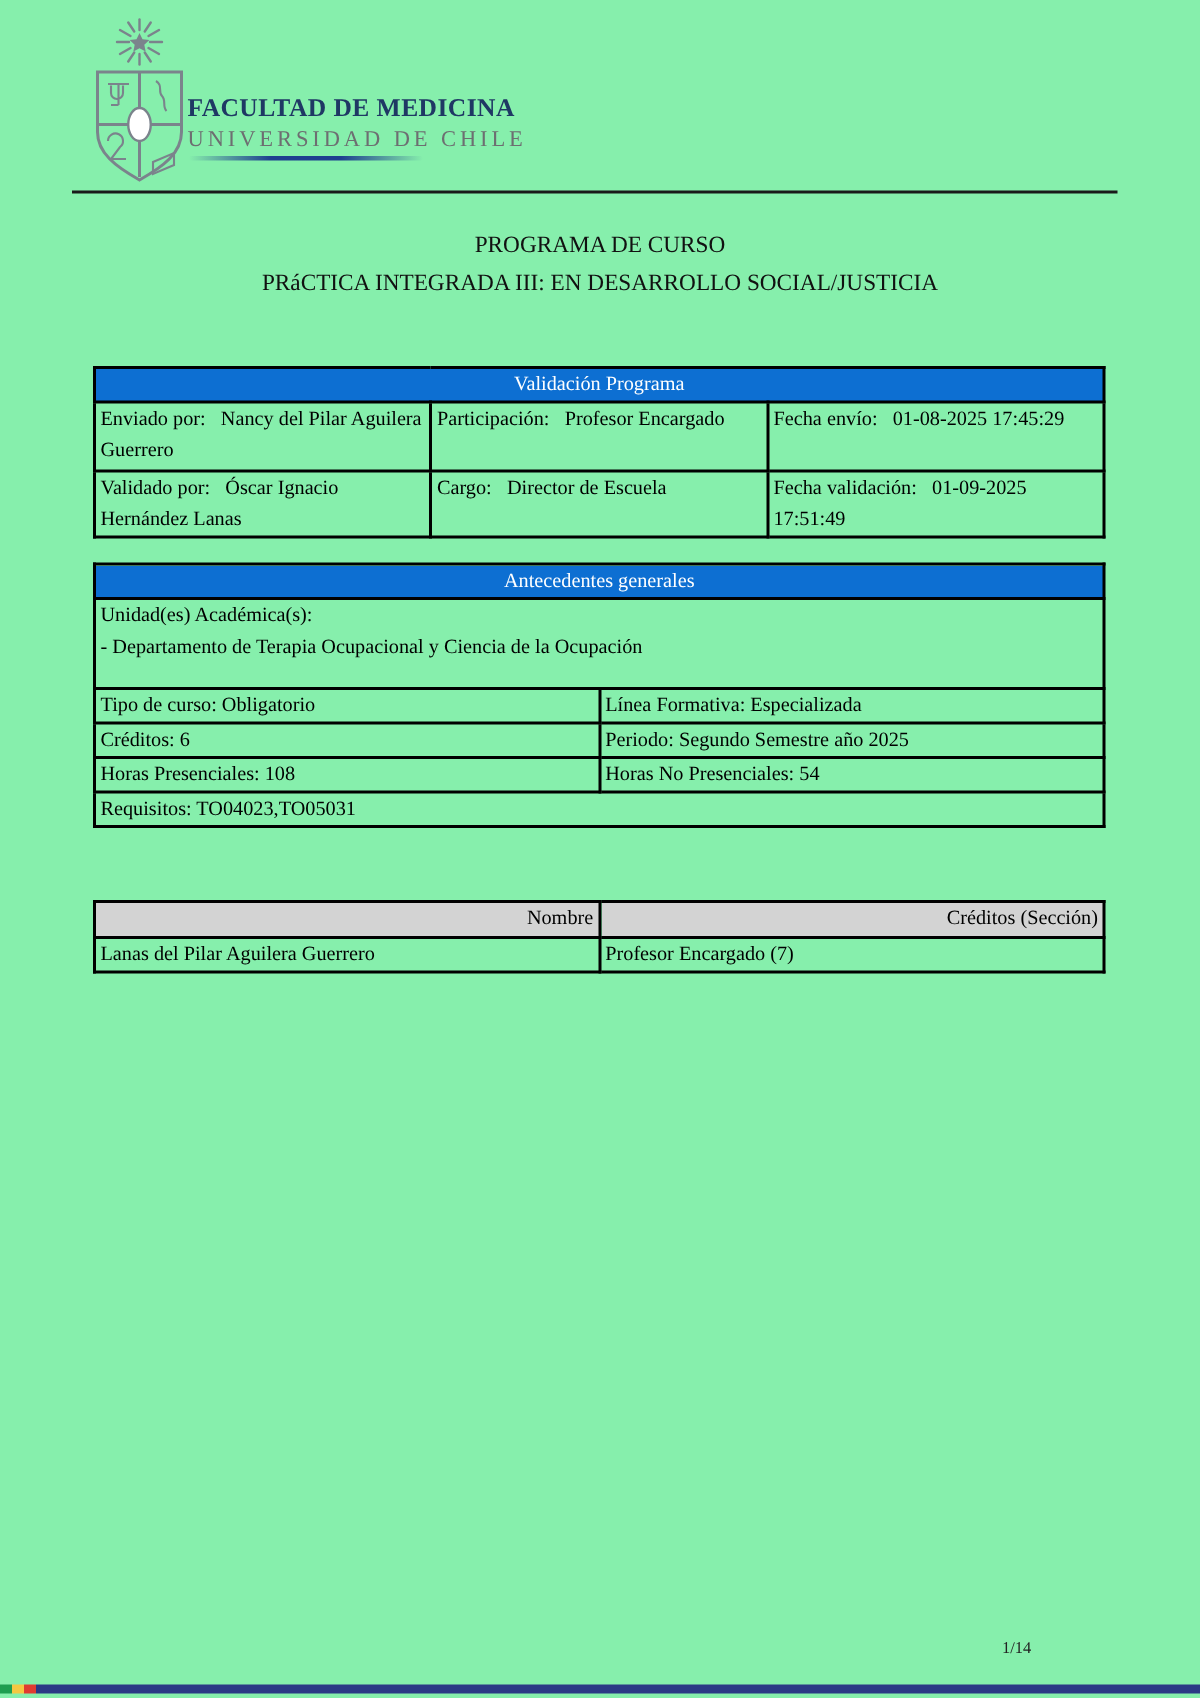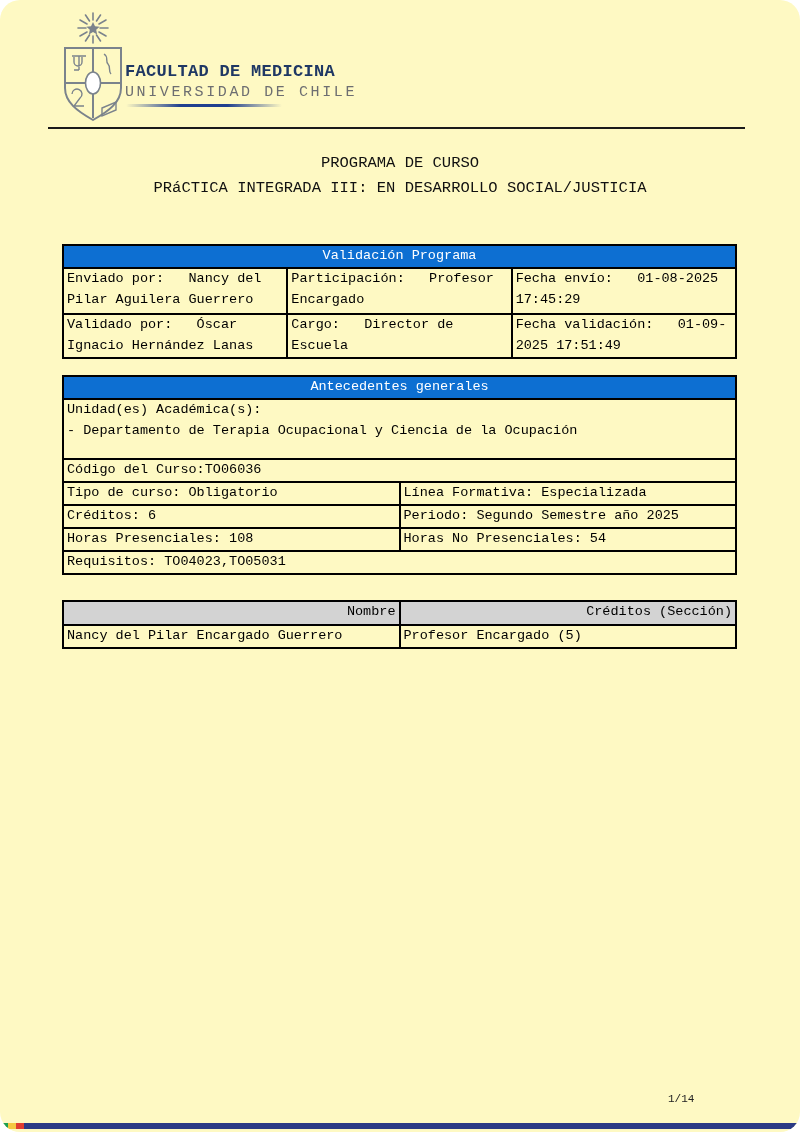--- a/index.html
+++ b/index.html
@@ -1,18 +1,18 @@
 <!DOCTYPE html>
 <html><head>
 <meta charset="utf-8">
 <style>
   html,body { margin:0; padding:0; background:#ffffff; }
   .page {
-    position:relative; width:800px; height:1132px; background:#fef9c3;
-    font-family:Liberation Mono, monospace; color:#000; overflow:hidden;border-radius:20px;
+    position:relative; width:800px; height:1132px; background:#86efac;
+    font-family:Liberation Serif, serif; color:#000; overflow:hidden;
   }
 
   
   .logo { position:absolute; left:54px; top:12px; width:78px; height:112px; }
   .brand { position:absolute; left:125px; top:62px; }
   .brand-faculty { font-size:17px; font-weight:bold; color:#1f3864; letter-spacing:0.3px; }
   .brand-univ { font-size:15px; color:#6d6e71; letter-spacing:2.6px; margin-top:3px; }
   .brand-underline {
     position:absolute; left:126px; top:104px; width:156px; height:3px;
     background:linear-gradient(90deg, rgba(31,63,143,0) 0%, #1f3f8f 35%, #1f3f8f 65%, rgba(31,63,143,0) 100%);
@@ -129,23 +129,20 @@
   <table class="tbl t-antecedentes">
     <tbody>
         <tr>
       <td class="blue" colspan="2">Antecedentes generales</td>
     </tr>
     <tr class="tall">
       <td colspan="2">Unidad(es) Académica(s):
 - Departamento de Terapia Ocupacional y Ciencia de la Ocupación</td>
     </tr>
     <tr class="std">
-      <td colspan="2">Código del Curso:TO06036</td>
-    </tr>
-    <tr class="std">
       <td>Tipo de curso: Obligatorio</td>
       <td>Línea Formativa: Especializada</td>
     </tr>
     <tr class="std">
       <td>Créditos: 6</td>
       <td>Periodo: Segundo Semestre año 2025</td>
     </tr>
     <tr class="std">
       <td>Horas Presenciales: 108</td>
       <td>Horas No Presenciales: 54</td>
@@ -156,22 +153,22 @@
   </tbody>
     </table>
 
   <table class="tbl t-equipo">
     <tbody>
     <tr class="hdr">
       <td class="gray">Nombre</td>
       <td class="gray">Créditos (Sección)</td>
     </tr>
     <tr class="data">
-      <td>Nancy del Pilar Encargado Guerrero</td>
-      <td>Profesor Encargado (5)</td>
+      <td>Lanas del Pilar Aguilera Guerrero</td>
+      <td>Profesor Encargado (7)</td>
     </tr>
   </tbody>
     </table>
 
   <div class="page-number">1/14</div>
   <div class="bottom-bar">
     <div class="seg-green"></div>
     <div class="seg-yellow"></div>
     <div class="seg-red"></div>
     <div class="seg-navy"></div>

